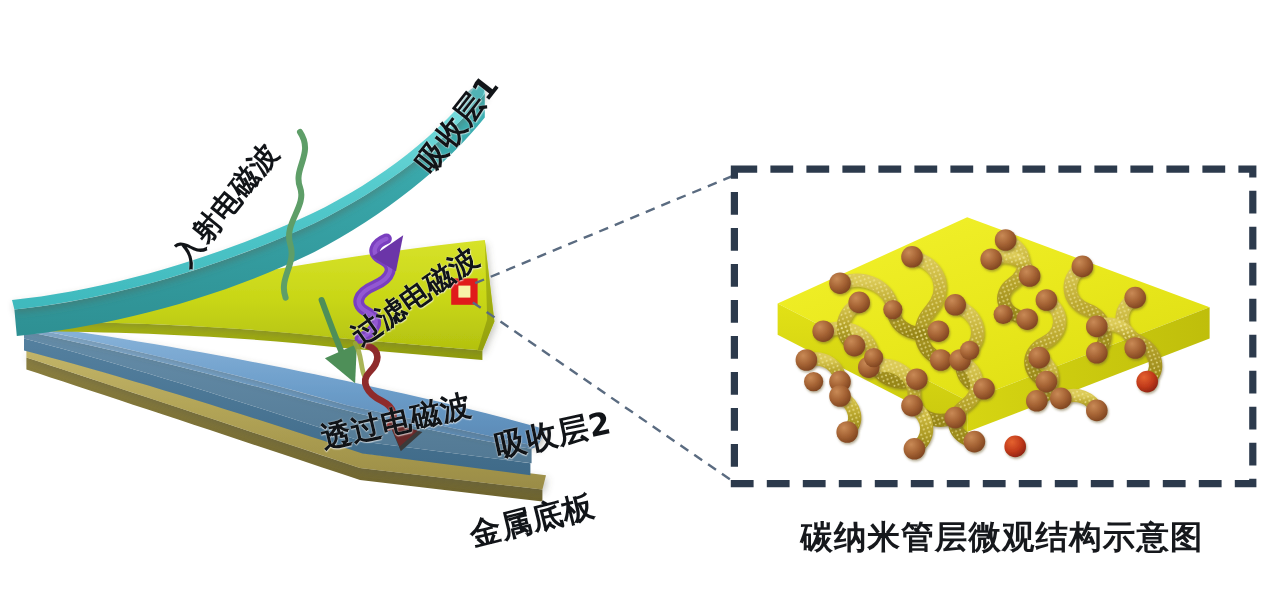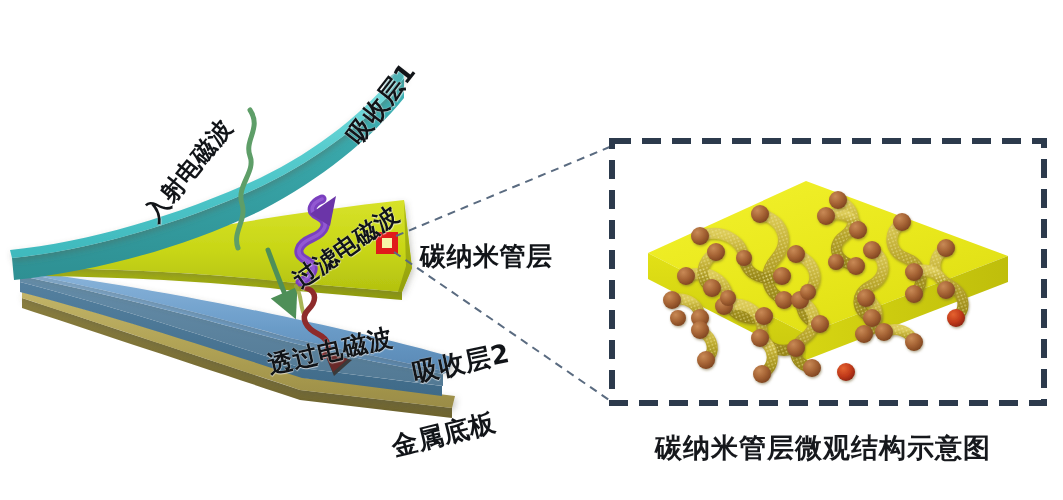--- a/index.html
+++ b/index.html
@@ -25,21 +25,21 @@
   #lbl-absorb1{left:352px;top:128px;font-size:25px;transform:rotate(-52deg);}
   #lbl-incident{left:150px;top:206px;font-size:24px;transform:rotate(-51deg);}
   #lbl-filtered{left:296px;top:270px;font-size:24px;transform:rotate(-35deg);}
   #lbl-cnt-layer{left:420px;top:243px;font-size:26px;}
   #lbl-transmit{left:268px;top:353px;font-size:25px;transform:rotate(-13deg);}
   #lbl-absorb2{left:413px;top:360px;font-size:26px;transform:rotate(-12deg);}
   #lbl-metal{left:392px;top:434px;font-size:26px;transform:rotate(-14deg);}
 
   #caption{
     position:absolute;left:655px;top:430px;width:360px;
-    font-size:27px;font-weight:700;color:#16181c;
+    text-align:center;font-size:27px;font-weight:700;color:#16181c;
     font-family:"DejaVu Sans","Liberation Sans",sans-serif;
     letter-spacing:1px;
   }
 </style>
 </head>
 <body>
 
 <div id="stage">
 
   <svg width="1063" height="500" viewBox="0 0 1063 500">
@@ -301,21 +301,20 @@
       </g>
     </g>
   </svg>
 
   <div class="lbl" id="lbl-absorb1">吸收层1</div>
 
   <div class="lbl" id="lbl-incident">入射电磁波</div>
 
   <div class="lbl" id="lbl-filtered">过滤电磁波</div>
 
-  <div class="lbl" id="lbl-cnt-layer">碳纳米管层</div>
 
   <div class="lbl" id="lbl-transmit">透过电磁波</div>
 
   <div class="lbl" id="lbl-absorb2">吸收层2</div>
 
   <div class="lbl" id="lbl-metal">金属底板</div>
 
   <div id="caption">碳纳米管层微观结构示意图</div>
 
 </div>

